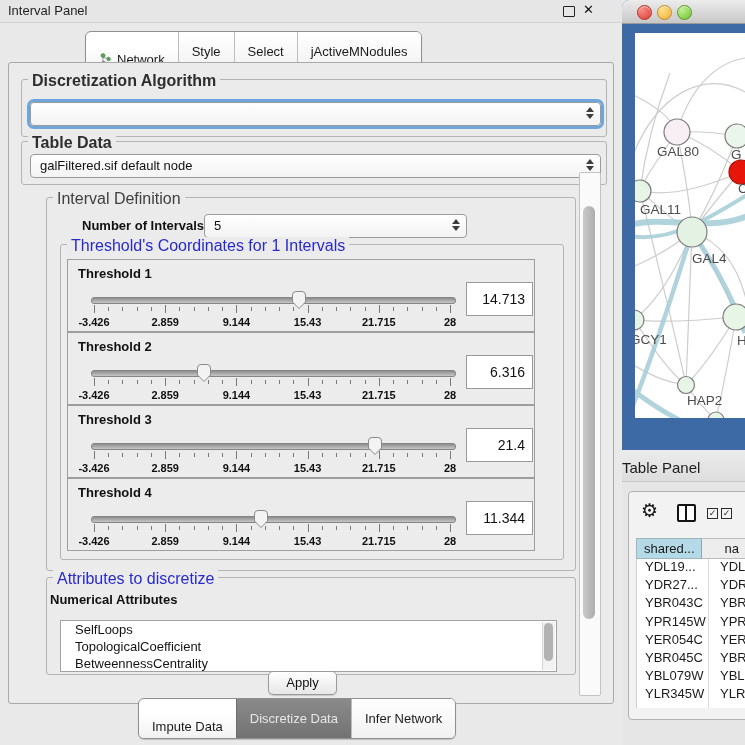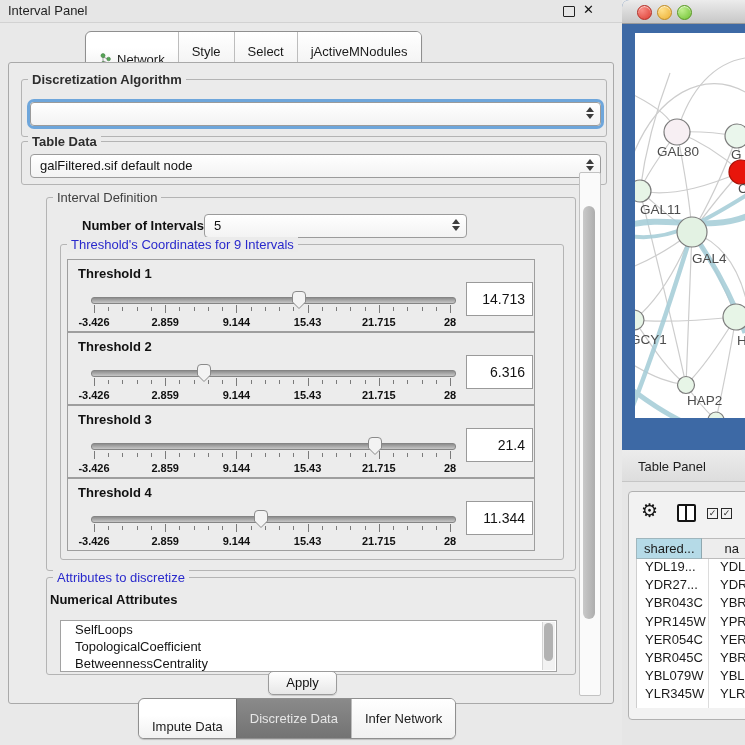--- a/index.html
+++ b/index.html
@@ -28,21 +28,21 @@
   #bottom-tabbar{left:138px;top:698px;}
 
   .net-icon{width:13px;height:13px;display:inline-block;position:relative;}
 
   
   #outer-panel{left:8px;top:62px;width:604px;height:640px;background:#ebebeb;
      border:1px solid #a9a9a9;border-radius:3px;}
 
   
   .groupbox{position:absolute;border:1px solid #b4b4b4;border-radius:3px;}
-  .group-title{position:absolute;top:-8px;left:6px;background:#ebebeb;padding:0 4px;font-size:13px;white-space:nowrap;}
+  .group-title{position:absolute;top:-8px;left:6px;background:#ebebeb;padding:0 4px;font-size:16px;white-space:nowrap;}
   .group-title.dark{color:#2e2e2e;font-weight:bold;}
   .group-title.green{color:#404040;}
   .group-title.blue{color:#2929cc;}
 
   
   .combo{position:absolute;height:22px;background:linear-gradient(#ffffff,#f3f3f3);
      border:1px solid #9b9b9b;border-radius:4px;font-size:13px;line-height:22px;padding-left:9px;
      color:#111;white-space:nowrap;overflow:hidden;}
   .combo .arrows{position:absolute;right:6px;top:4px;display:flex;flex-direction:column;gap:2px;}
   .combo .arrows i{display:block;width:0;height:0;border-left:4px solid transparent;border-right:4px solid transparent;}
@@ -94,21 +94,21 @@
       border-bottom:1px solid #9a9a9a;border-top-left-radius:7px;}
   .light{position:absolute;top:5px;width:13px;height:13px;border-radius:50%;box-shadow:inset 0 1px 1px rgba(255,255,255,.7);}
   .light.red{left:15px;background:radial-gradient(circle at 4px 4px,#f98d85,#dc3c32);border:1px solid #b32b22;}
   .light.yellow{left:35px;background:radial-gradient(circle at 4px 4px,#ffe089,#ecaf32);border:1px solid #c08a1e;}
   .light.green{left:55px;background:radial-gradient(circle at 4px 4px,#c0ef8e,#6fc231);border:1px solid #57971f;}
   #net-canvas{left:13px;top:33px;width:110px;height:385px;background:#fff;overflow:hidden;}
 
   
   #table-panel-area{left:622px;top:450px;width:123px;height:295px;background:#e6e6e6;}
   #tp-header{left:0;top:0;width:123px;height:31px;background:linear-gradient(#ececec,#dddddd);border-bottom:1px solid #c6c6c6;}
-  #tp-header .t{position:absolute;left:16px;top:9px;font-size:13px;color:#1d1d1d;}
+  #tp-header .t{position:absolute;left:0;top:9px;font-size:15px;color:#1d1d1d;}
   #tp-card{left:6px;top:41px;width:132px;height:227px;background:#f2f2f2;border:1px solid #b1b1b1;border-radius:4px;}
   .gear{position:absolute;left:12px;top:9px;font-size:19px;color:#131313;line-height:19px;}
   .split-cols{position:absolute;left:48px;top:12px;width:15px;height:14px;border:2px solid #131313;border-radius:2px;background:#fff;}
   .split-cols:before{content:"";position:absolute;left:6px;top:0;width:2px;height:14px;background:#131313;}
   .cbx{position:absolute;top:16px;width:9px;height:9px;border:1.5px solid #2a2a2a;font-size:9px;line-height:8px;
        text-align:center;color:#2a2a2a;font-weight:bold;}
   .cbx.one{left:78px;} .cbx.two{left:92px;}
   #tp-table{position:absolute;left:7px;top:46px;width:124px;height:170px;}
   .tp-headrow{position:absolute;left:0;top:0;height:21px;width:200px;display:flex;}
   .tp-hc{border:1px solid #9fb6bd;border-right:none;font-size:13px;text-align:center;line-height:20px;color:#1a1a1a;overflow:hidden;white-space:nowrap;}
@@ -185,21 +185,21 @@
       <span class="label-bold" style="left:35px;top:20px;">Number of Intervals</span>
       <div class="combo" style="left:157px;top:16px;width:252px;">
         <span>5</span>
         <span class="arrows">
             <i class="up"></i>
             <i class="dn"></i>
           </span>
       </div>
 
       <div class="groupbox" style="left:13px;top:46px;width:502px;height:314px;background:#ececec;">
-        <span class="group-title blue" style="background:#ebebeb;">Threshold's Coordinates for 9 Intervals</span>
+        <span class="group-title blue" style="background:#ebebeb;">Threshold's Coordinates for 1 Intervals</span>
 
         <div class="threshold-panel" style="top:14px;">
           <span class="th-label">Threshold 1</span>
           <div class="threshold-slider">
             <div class="track"></div>
             <div class="tickrow">
                 <span class="tick major" style="left: 0%;"></span>
                 <span class="tick" style="left: 4%;"></span>
                 <span class="tick" style="left: 8%;"></span>
                 <span class="tick" style="left: 12%;"></span>

